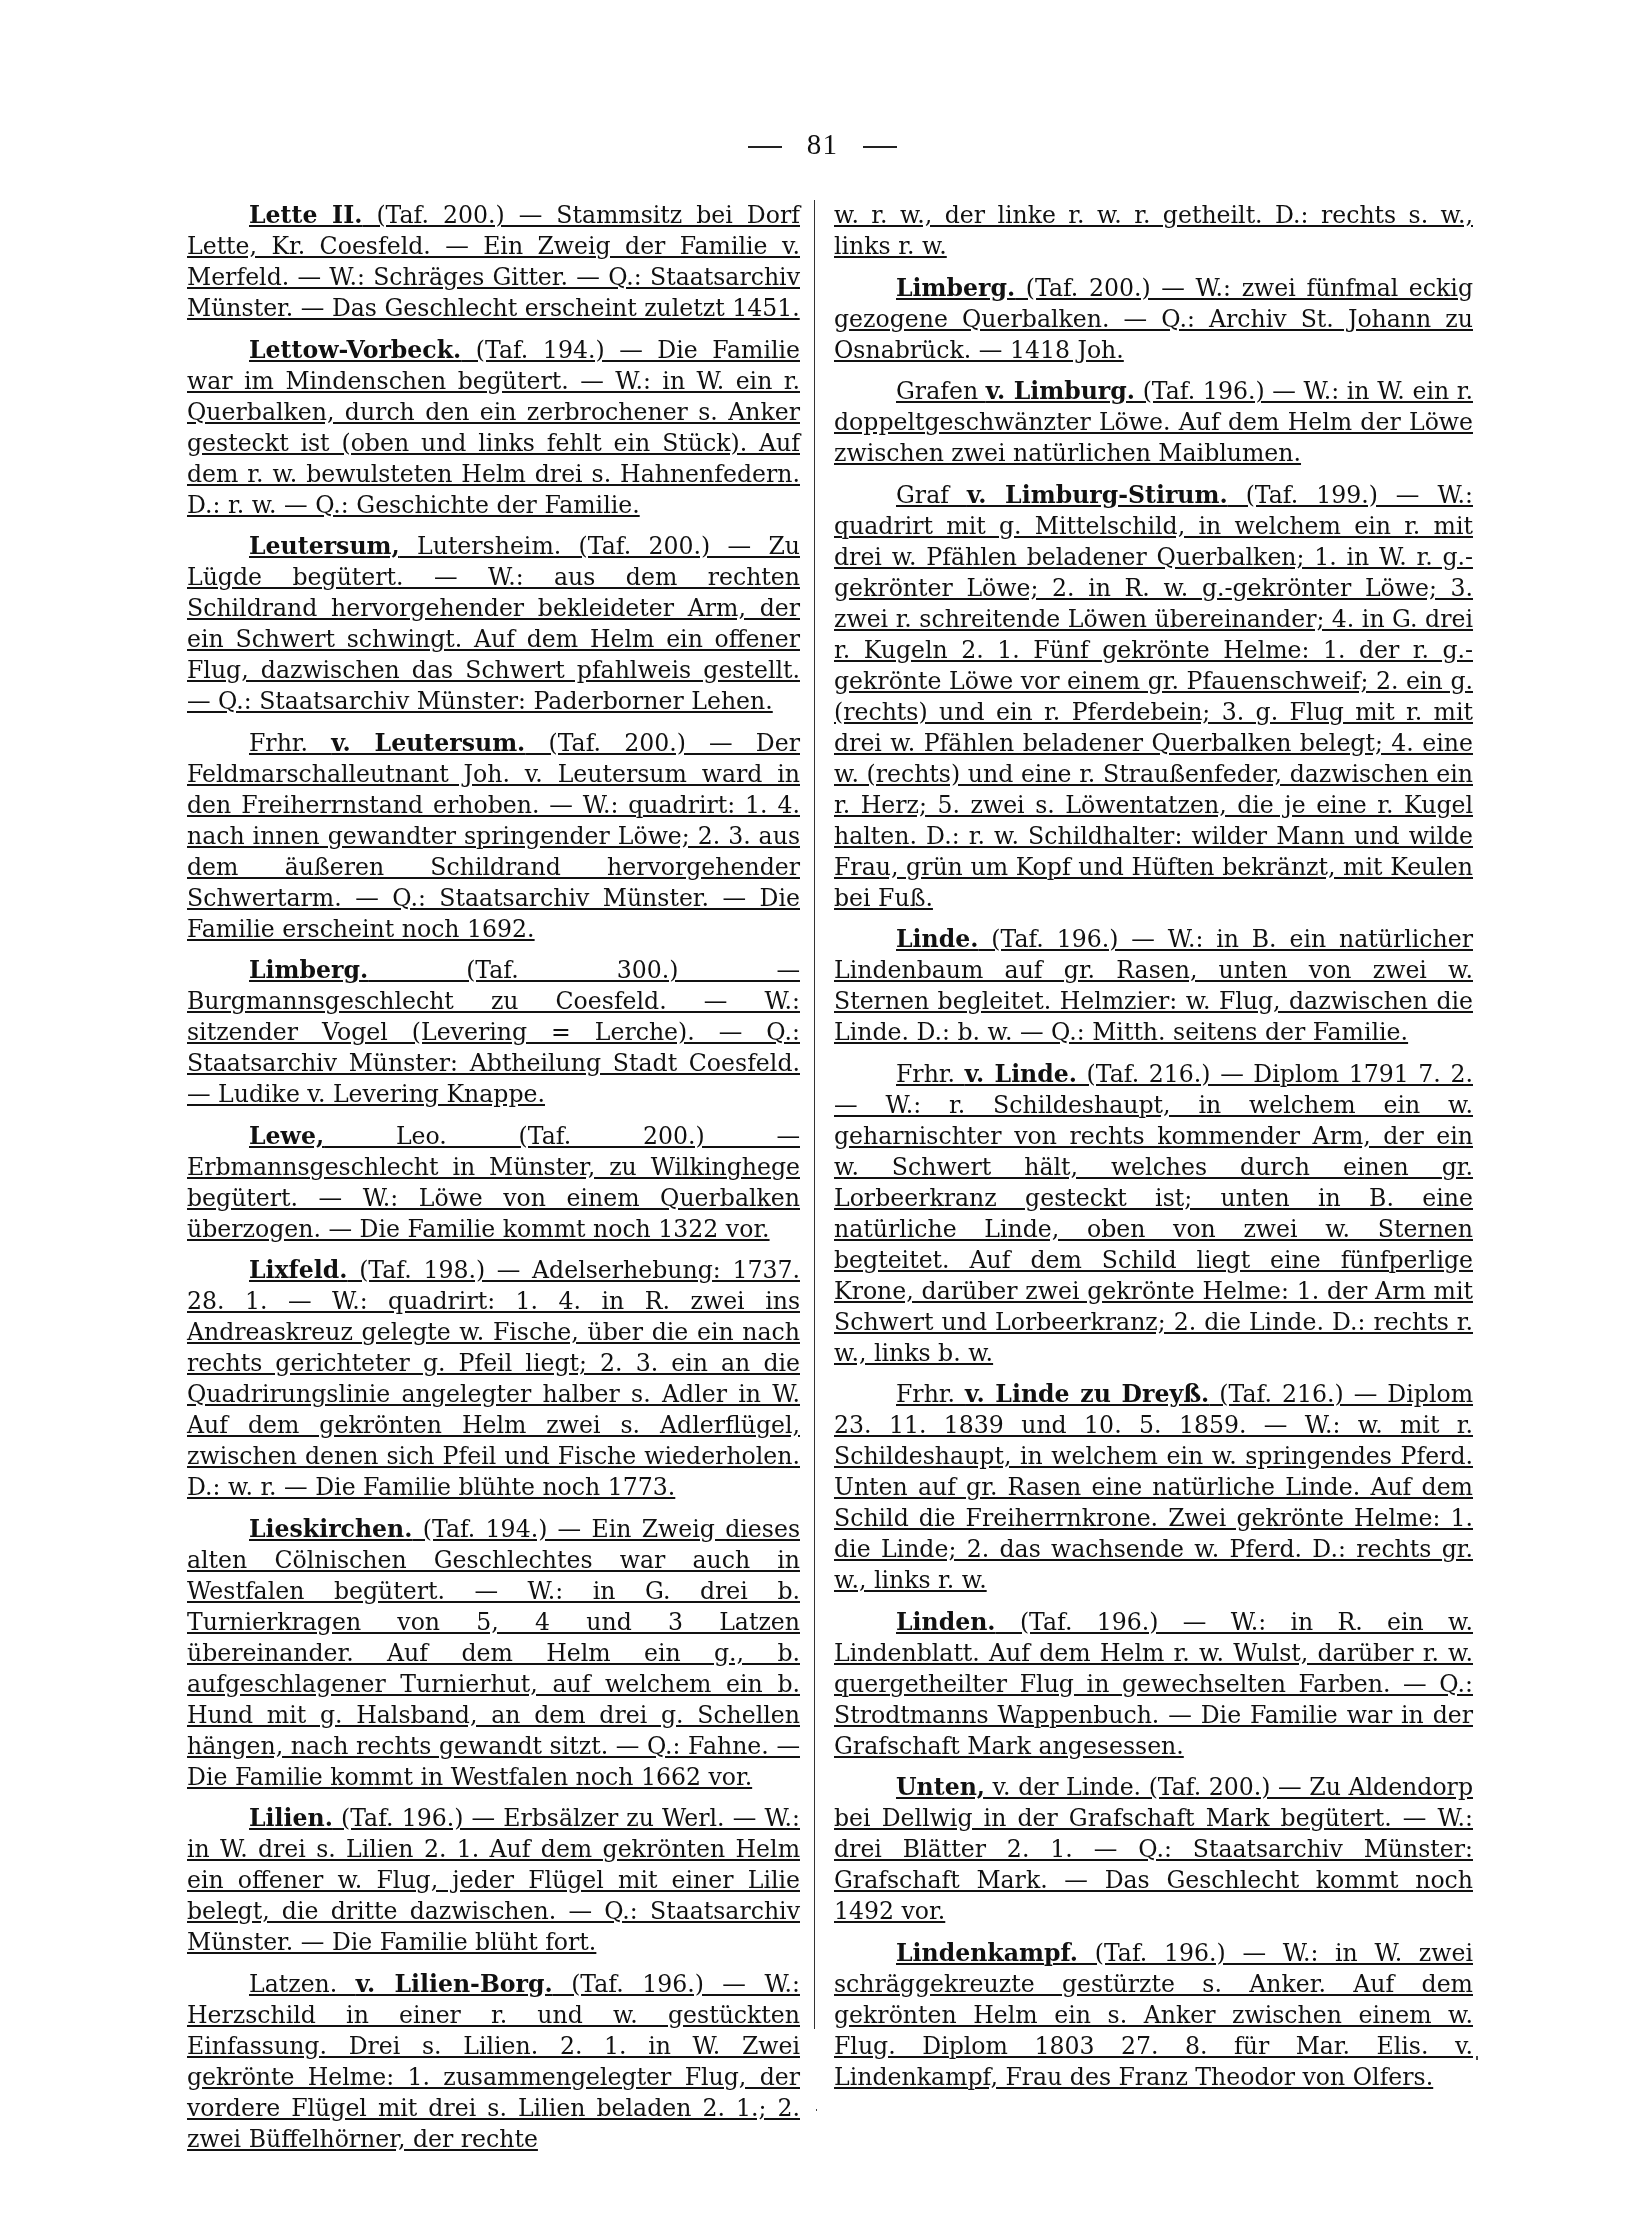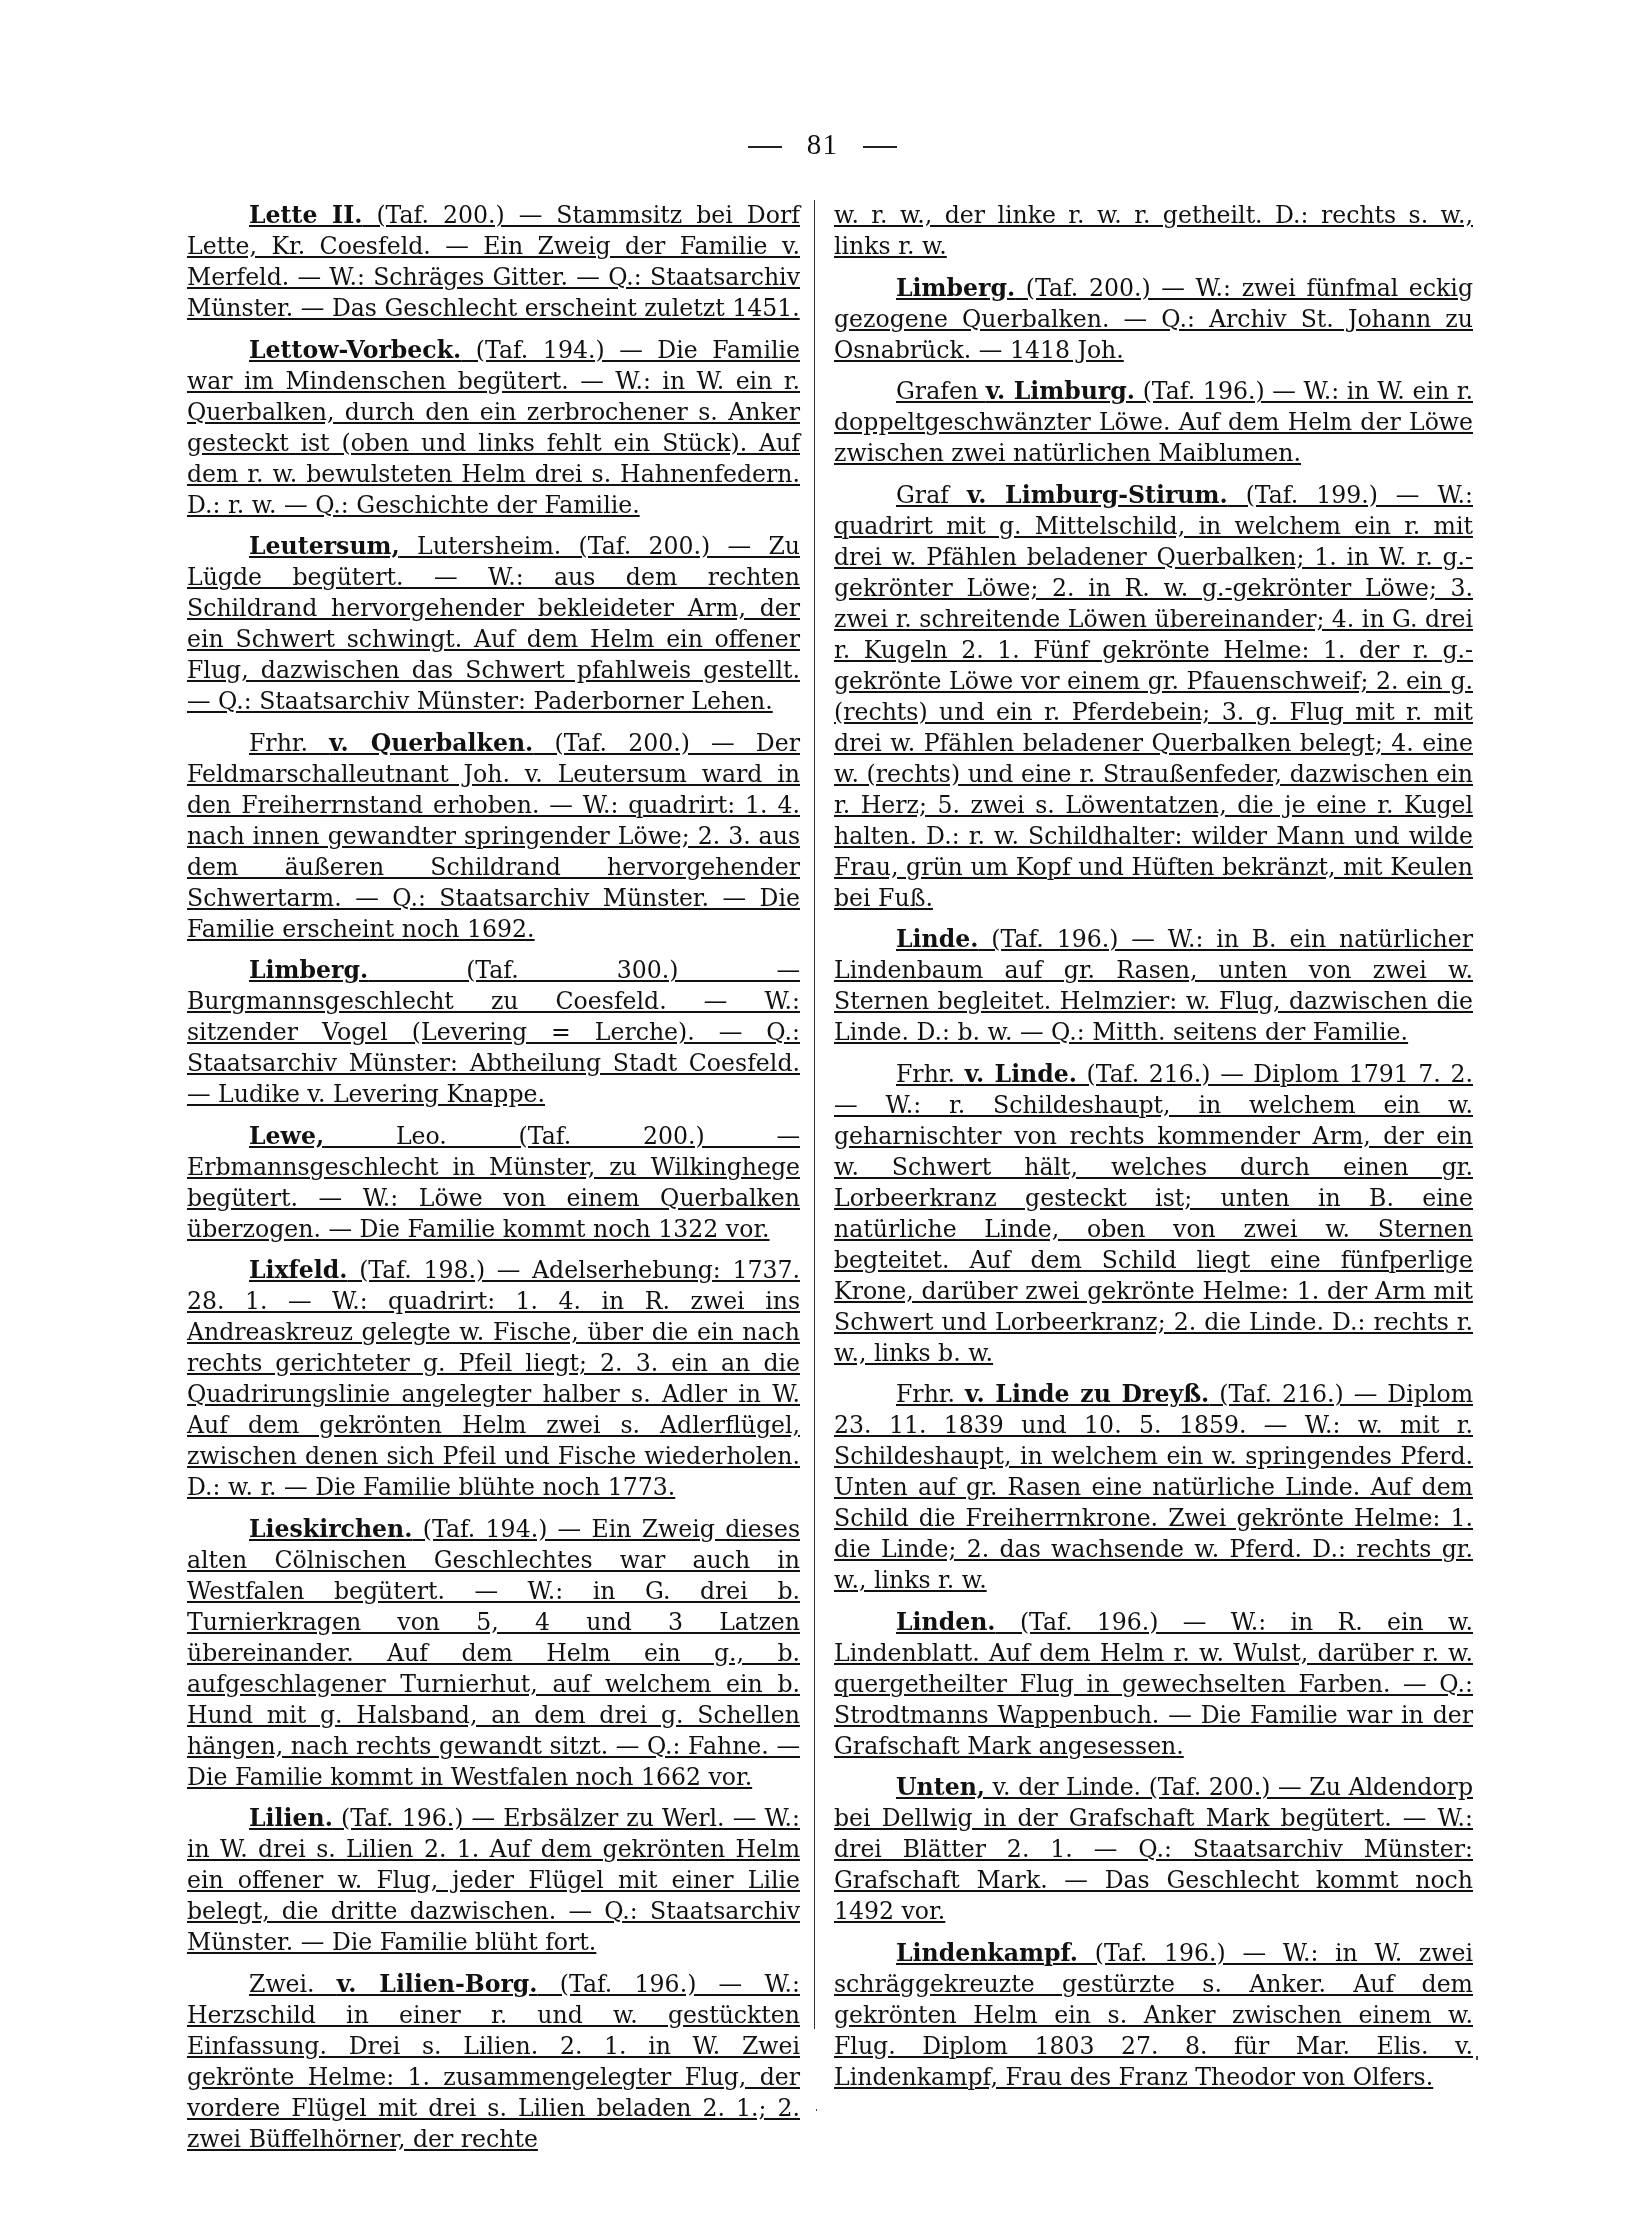--- a/index.html
+++ b/index.html
@@ -21,27 +21,27 @@
 <body>
 
 <div class="page-header">
   <span class="dash"></span><span>81</span><span class="dash"></span>
 </div>
 
 <div class="column col-left">
   <p class="entry"><span></span><span class="lemma">Lette II.</span><span> (Taf. 200.) — Stammsitz bei Dorf Lette, Kr. Coesfeld. — Ein Zweig der Familie v. Merfeld. — W.: Schräges Gitter. — Q.: Staatsarchiv Münster. — Das Geschlecht erscheint zuletzt 1451.</span></p>
   <p class="entry"><span></span><span class="lemma">Lettow-Vorbeck.</span><span> (Taf. 194.) — Die Familie war im Mindenschen begütert. — W.: in W. ein r. Querbalken, durch den ein zerbrochener s. Anker gesteckt ist (oben und links fehlt ein Stück). Auf dem r. w. bewulsteten Helm drei s. Hahnenfedern. D.: r. w. — Q.: Geschichte der Familie.</span></p>
   <p class="entry"><span></span><span class="lemma">Leutersum,</span><span> Lutersheim. (Taf. 200.) — Zu Lügde begütert. — W.: aus dem rechten Schildrand hervorgehender bekleideter Arm, der ein Schwert schwingt. Auf dem Helm ein offener Flug, dazwischen das Schwert pfahlweis gestellt. — Q.: Staatsarchiv Münster: Paderborner Lehen.</span></p>
-  <p class="entry"><span>Frhr. </span><span class="lemma">v. Querbalken.</span><span> (Taf. 200.) — Der Feldmarschalleutnant Joh. v. Leutersum ward in den Freiherrnstand erhoben. — W.: quadrirt: 1. 4. nach innen gewandter springender Löwe; 2. 3. aus dem äußeren Schildrand hervorgehender Schwertarm. — Q.: Staatsarchiv Münster. — Die Familie erscheint noch 1692.</span></p>
+  <p class="entry"><span>Frhr. </span><span class="lemma">v. Leutersum.</span><span> (Taf. 200.) — Der Feldmarschalleutnant Joh. v. Leutersum ward in den Freiherrnstand erhoben. — W.: quadrirt: 1. 4. nach innen gewandter springender Löwe; 2. 3. aus dem äußeren Schildrand hervorgehender Schwertarm. — Q.: Staatsarchiv Münster. — Die Familie erscheint noch 1692.</span></p>
   <p class="entry"><span></span><span class="lemma">Limberg.</span><span> (Taf. 300.) — Burgmannsgeschlecht zu Coesfeld. — W.: sitzender Vogel (Levering = Lerche). — Q.: Staatsarchiv Münster: Abtheilung Stadt Coesfeld. — Ludike v. Levering Knappe.</span></p>
   <p class="entry"><span></span><span class="lemma">Lewe,</span><span> Leo. (Taf. 200.) — Erbmannsgeschlecht in Münster, zu Wilkinghege begütert. — W.: Löwe von einem Querbalken überzogen. — Die Familie kommt noch 1322 vor.</span></p>
   <p class="entry"><span></span><span class="lemma">Lixfeld.</span><span> (Taf. 198.) — Adelserhebung: 1737. 28. 1. — W.: quadrirt: 1. 4. in R. zwei ins Andreaskreuz gelegte w. Fische, über die ein nach rechts gerichteter g. Pfeil liegt; 2. 3. ein an die Quadrirungslinie angelegter halber s. Adler in W. Auf dem gekrönten Helm zwei s. Adlerflügel, zwischen denen sich Pfeil und Fische wiederholen. D.: w. r. — Die Familie blühte noch 1773.</span></p>
   <p class="entry"><span></span><span class="lemma">Lieskirchen.</span><span> (Taf. 194.) — Ein Zweig dieses alten Cölnischen Geschlechtes war auch in Westfalen begütert. — W.: in G. drei b. Turnierkragen von 5, 4 und 3 Latzen übereinander. Auf dem Helm ein g., b. aufgeschlagener Turnierhut, auf welchem ein b. Hund mit g. Halsband, an dem drei g. Schellen hängen, nach rechts gewandt sitzt. — Q.: Fahne. — Die Familie kommt in Westfalen noch 1662 vor.</span></p>
   <p class="entry"><span></span><span class="lemma">Lilien.</span><span> (Taf. 196.) — Erbsälzer zu Werl. — W.: in W. drei s. Lilien 2. 1. Auf dem gekrönten Helm ein offener w. Flug, jeder Flügel mit einer Lilie belegt, die dritte dazwischen. — Q.: Staatsarchiv Münster. — Die Familie blüht fort.</span></p>
-  <p class="entry"><span>Zwei. </span><span class="lemma">v. Lilien-Borg.</span><span> (Taf. 196.) — W.: Herzschild in einer r. und w. gestückten Einfassung. Drei s. Lilien. 2. 1. in W. Zwei gekrönte Helme: 1. zusammengelegter Flug, der vordere Flügel mit drei s. Lilien beladen 2. 1.; 2. zwei Büffelhörner, der rechte</span></p>
+  <p class="entry"><span>Latzen. </span><span class="lemma">v. Lilien-Borg.</span><span> (Taf. 196.) — W.: Herzschild in einer r. und w. gestückten Einfassung. Drei s. Lilien. 2. 1. in W. Zwei gekrönte Helme: 1. zusammengelegter Flug, der vordere Flügel mit drei s. Lilien beladen 2. 1.; 2. zwei Büffelhörner, der rechte</span></p>
 </div>
 
 <div class="divider"></div>
 
 <div class="column col-right">
   <p class="entry cont"><span>w. r. w., der linke r. w. r. getheilt. D.: rechts s. w., links r. w.</span></p>
   <p class="entry"><span></span><span class="lemma">Limberg.</span><span> (Taf. 200.) — W.: zwei fünfmal eckig gezogene Querbalken. — Q.: Archiv St. Johann zu Osnabrück. — 1418 Joh.</span></p>
   <p class="entry"><span>Grafen </span><span class="lemma">v. Limburg.</span><span> (Taf. 196.) — W.: in W. ein r. doppeltgeschwänzter Löwe. Auf dem Helm der Löwe zwischen zwei natürlichen Maiblumen.</span></p>
   <p class="entry"><span>Graf </span><span class="lemma">v. Limburg-Stirum.</span><span> (Taf. 199.) — W.: quadrirt mit g. Mittelschild, in welchem ein r. mit drei w. Pfählen beladener Querbalken; 1. in W. r. g.-gekrönter Löwe; 2. in R. w. g.-gekrönter Löwe; 3. zwei r. schreitende Löwen übereinander; 4. in G. drei r. Kugeln 2. 1. Fünf gekrönte Helme: 1. der r. g.-gekrönte Löwe vor einem gr. Pfauenschweif; 2. ein g. (rechts) und ein r. Pferdebein; 3. g. Flug mit r. mit drei w. Pfählen beladener Querbalken belegt; 4. eine w. (rechts) und eine r. Straußenfeder, dazwischen ein r. Herz; 5. zwei s. Löwentatzen, die je eine r. Kugel halten. D.: r. w. Schildhalter: wilder Mann und wilde Frau, grün um Kopf und Hüften bekränzt, mit Keulen bei Fuß.</span></p>
   <p class="entry"><span></span><span class="lemma">Linde.</span><span> (Taf. 196.) — W.: in B. ein natürlicher Lindenbaum auf gr. Rasen, unten von zwei w. Sternen begleitet. Helmzier: w. Flug, dazwischen die Linde. D.: b. w. — Q.: Mitth. seitens der Familie.</span></p>

